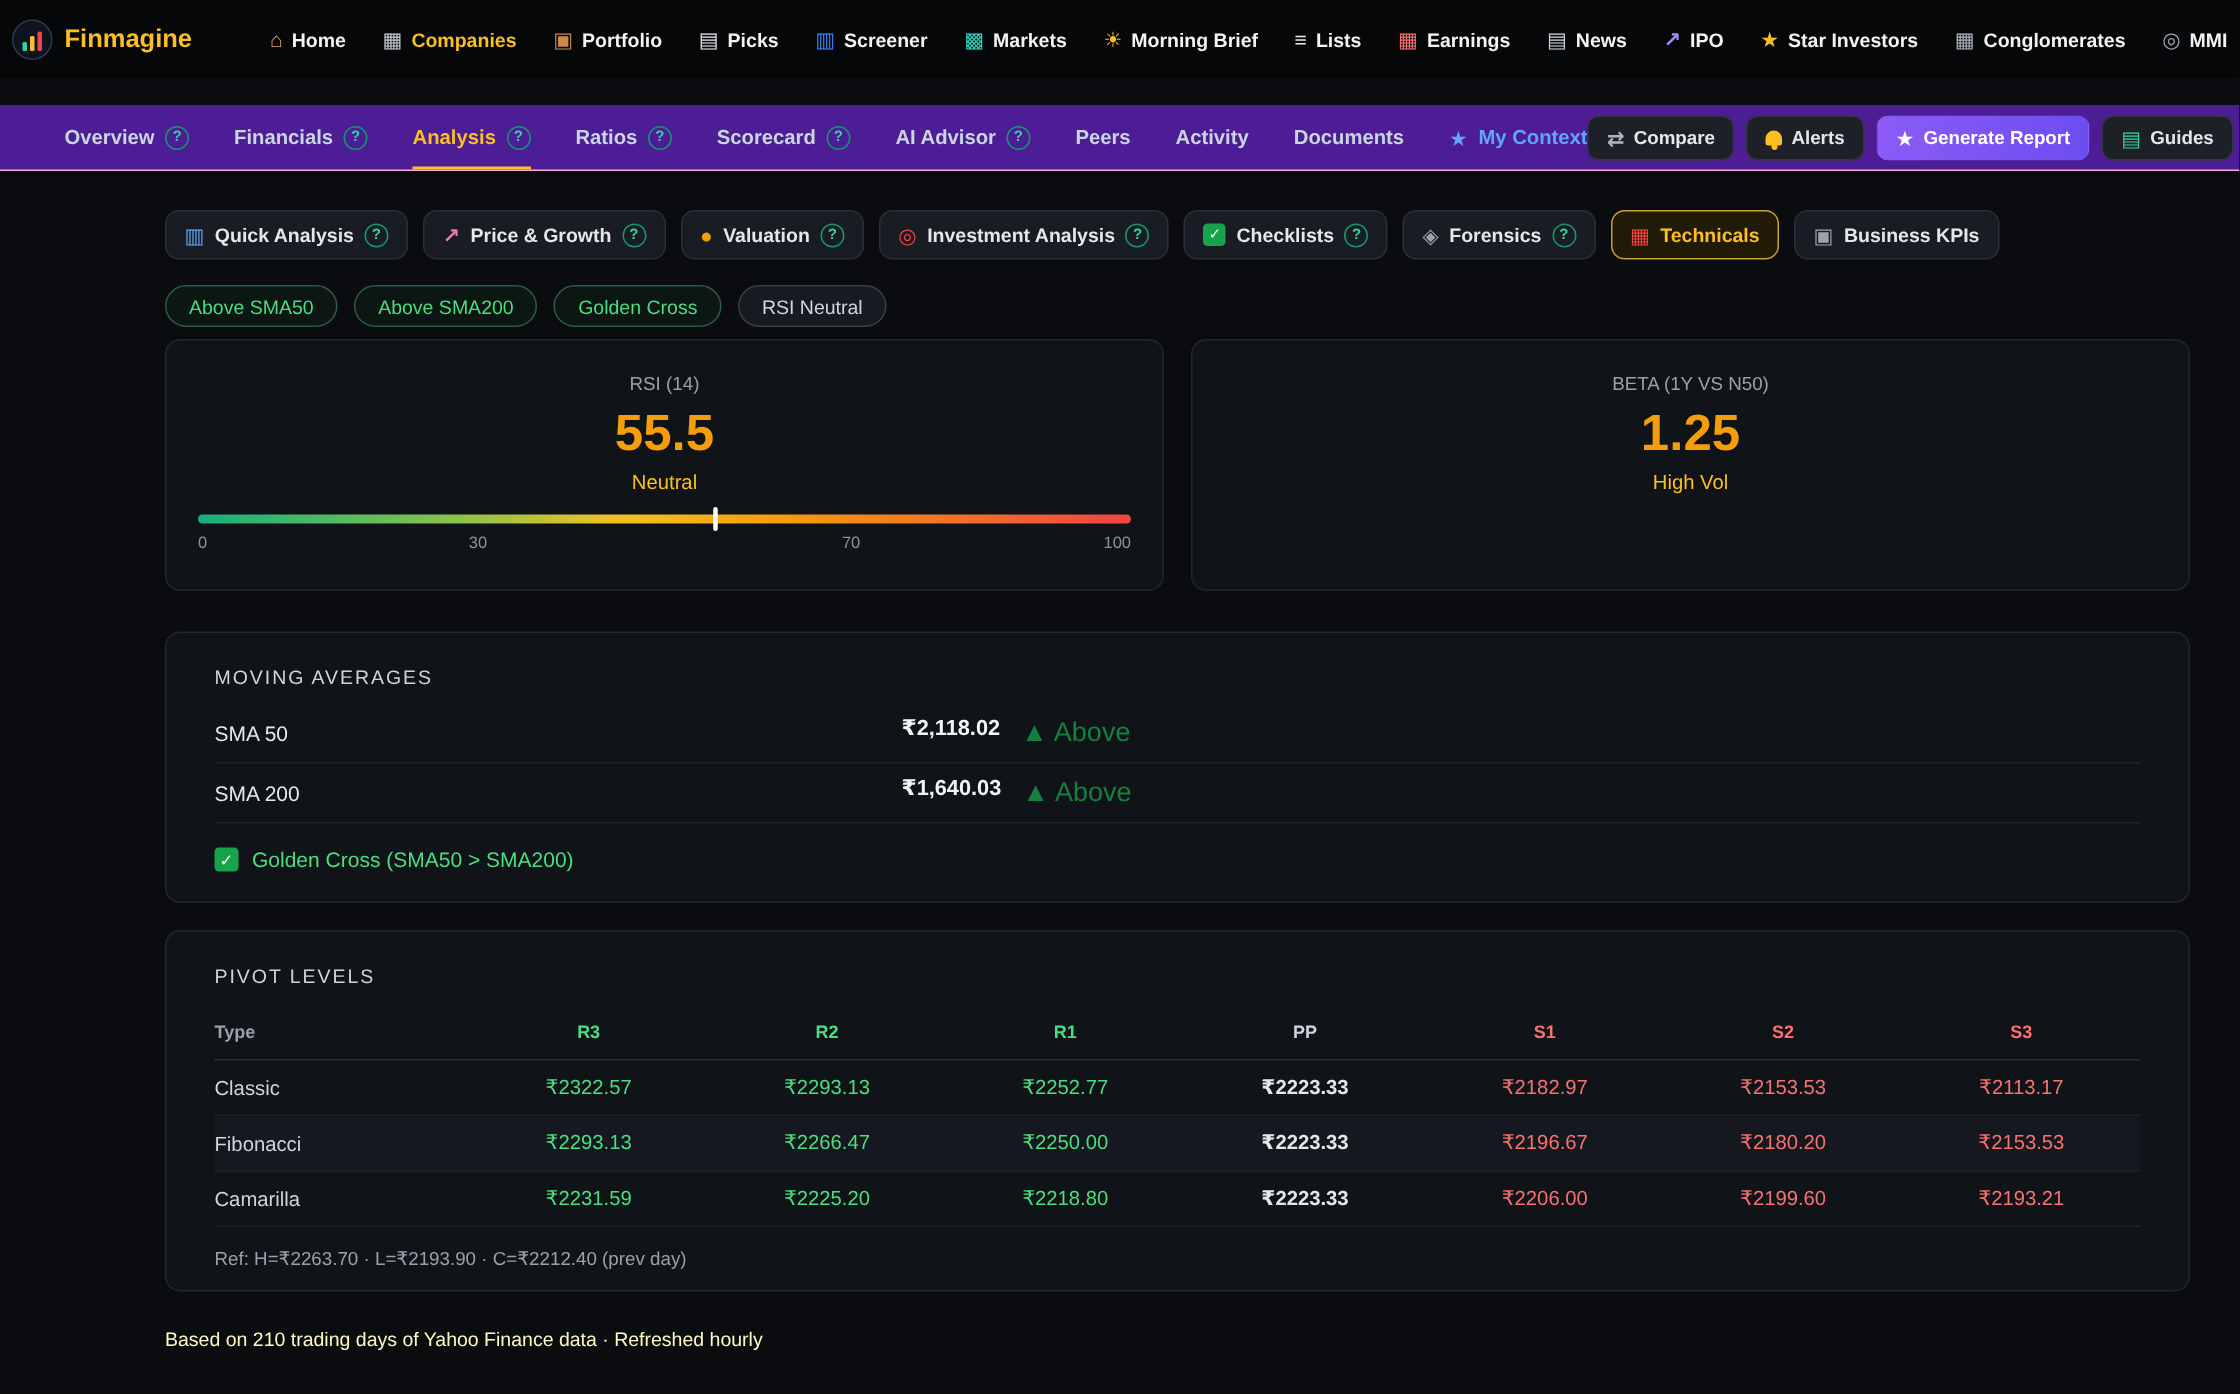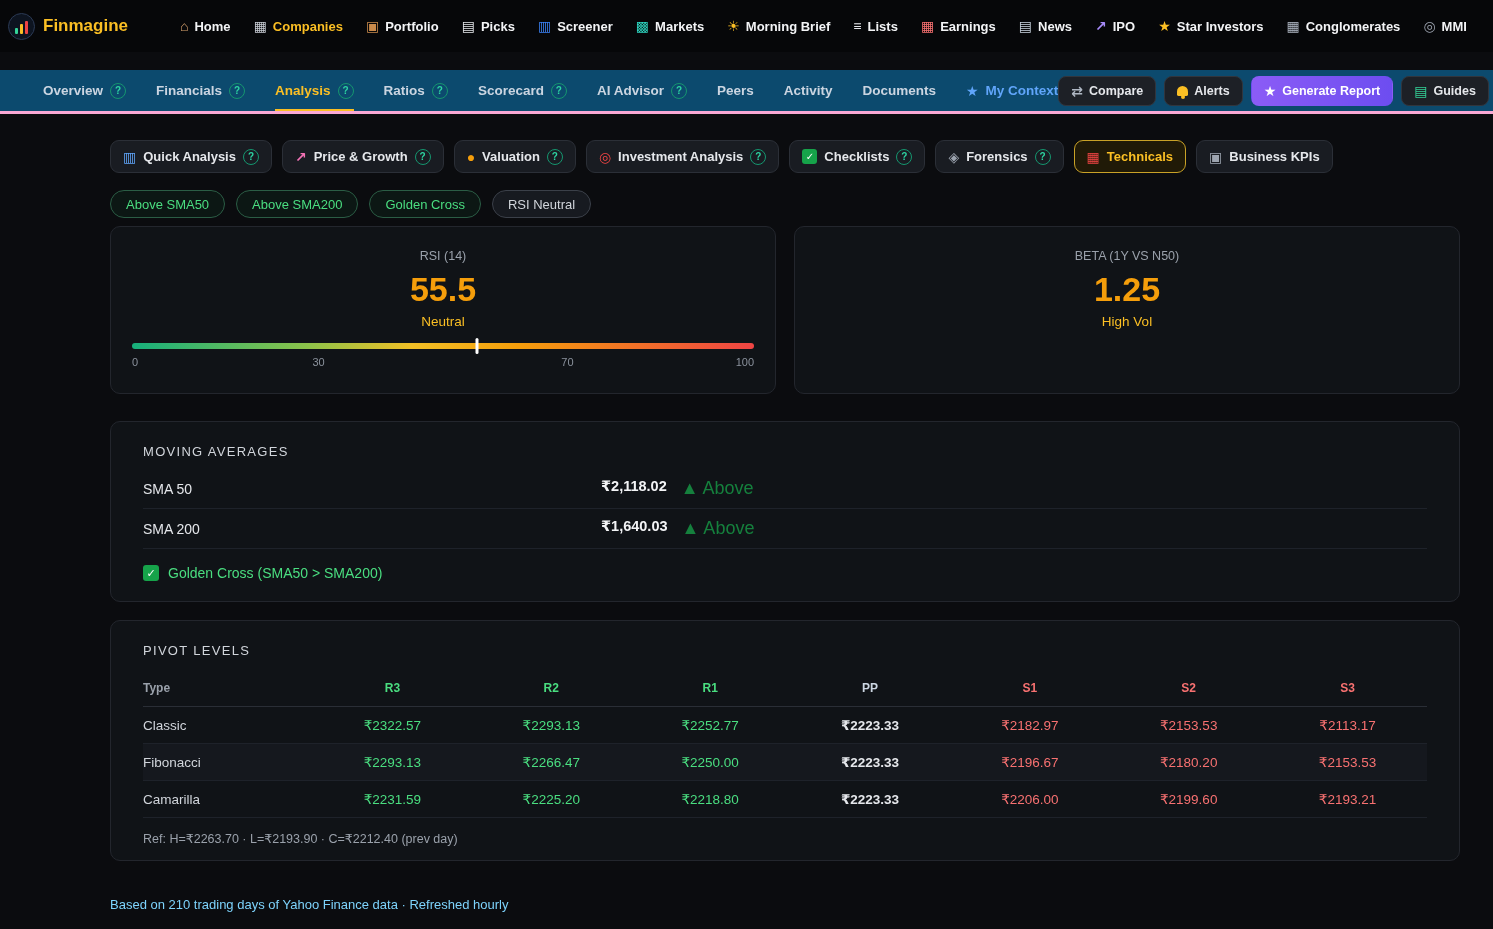--- a/index.html
+++ b/index.html
@@ -1,29 +1,29 @@
 <!DOCTYPE html>
 <html><head>
 <meta charset="utf-8">
 <style>
   *{box-sizing:border-box;margin:0;padding:0}
   html,body{width:1493px;height:929px;background:#0b0c0f;font-family:"Liberation Sans","DejaVu Sans",sans-serif;color:#e5e7eb;overflow:hidden}
   .icn{font-size:14px;line-height:1;display:inline-flex}
   .icn-box{width:15px;height:15px;border-radius:3px;align-items:center;justify-content:center;font-size:10px;color:#fff}
   
-  .topnav{height:52px;background:#060709;display:flex;align-items:center;padding:0 26px 0 8px}
+  .topnav{height:52px;background:#060709;display:flex;align-items:center;padding:0 8px 0 8px}
   .brand{display:flex;align-items:center;gap:8px;min-width:126px;cursor:pointer}
   .logo{width:27px;height:27px;border-radius:50%;background:#0d1420;border:1px solid #2b3a55;display:flex;align-items:flex-end;justify-content:center;gap:2px;padding-bottom:5px}
   .logo i{display:block;width:3px;border-radius:1px}
   .brand-name{font-size:17px;font-weight:bold;color:#fbbf24}
   .topnav-items{flex:1;display:flex;justify-content:space-between;align-items:center;margin-left:46px}
   .nav-item{display:flex;align-items:center;gap:6px;font-size:13px;font-weight:700;color:#f3f4f6;cursor:pointer;white-space:nowrap}
   .nav-item.active{color:#fbbf24}
   
-  .subnav{margin-top:18px;height:44px;background:#0c4a6e;border-bottom:3px solid #f9a8d4;display:flex;padding:0 16px 0 43px}
+  .subnav{margin-top:18px;height:44px;background:#4c1d95;border-bottom:1px solid #f9a8d4;display:flex;padding:0 16px 0 43px}
   .subtabs{display:flex;align-items:center;gap:30px;height:100%}
   .subtab{display:flex;align-items:center;gap:7px;font-size:13.5px;font-weight:600;color:#cbd5e1;height:100%;cursor:pointer;border-bottom:2px solid transparent;padding-top:2px;white-space:nowrap}
   .subtab.active{color:#fbbf24;border-bottom-color:#fbbf24}
   .subtab.context{color:#60a5fa}
   .help{width:16px;height:16px;border-radius:50%;border:1px solid #15966f;color:#2dd4a2;font-size:10px;display:inline-flex;align-items:center;justify-content:center;font-weight:700;flex:none}
   .subactions{margin-left:auto;display:flex;align-items:center;gap:8px}
   .btn{display:flex;align-items:center;gap:6px;height:30px;padding:0 12px;background:#1d2026;border:1px solid #31353d;border-radius:8px;font-size:12.5px;font-weight:700;color:#e5e7eb;cursor:pointer;font-family:inherit;white-space:nowrap}
   .btn.primary{background:linear-gradient(90deg,#8b5cf6,#6d4df0);border-color:transparent;color:#fff}
   .bell{position:relative;width:11px;height:10px;background:#fbbf24;border-radius:6px 6px 2px 2px;display:inline-block}
   .bell::after{content:"";position:absolute;left:3.5px;bottom:-3px;width:4px;height:4px;border-radius:50%;background:#fbbf24}
@@ -66,21 +66,21 @@
   .pivotcard{margin-top:18px;padding:22px 32px 14px}
   .pivotcard table{width:100%;border-collapse:collapse;margin-top:12px}
   .pivotcard th{font-size:12px;font-weight:bold;padding:11px 4px;border-bottom:1px solid #2a2e36;text-align:center}
   .pivotcard td{font-size:13.5px;padding:10px 4px;border-bottom:1px solid #1e222a;text-align:center}
   .pivotcard th:first-child,.pivotcard td:first-child{text-align:left;width:170px;padding-left:0}
   tr.alt{background:#15181e}
   .h-type{color:#9aa1ab}.h-r{color:#4ade80}.h-pp{color:#cbd5e1}.h-s{color:#f87171}
   .t-type{color:#d1d5db}
   .c-r{color:#4ade80}.c-pp{color:#e5e7eb;font-weight:bold}.c-s{color:#f87171}
   .refline{padding-top:13px;font-size:12.5px;color:#9aa1ab}
-  .foot{margin-top:36px;font-size:13px;color:#7dd3fc}
+  .foot{margin-top:24px;font-size:13px;color:#fef9c3}
 </style>
 </head>
 <body>
 
 <header class="topnav">
   <div class="brand">
     <span class="logo">
         <i style="height:6px;background:#34d399"></i>
         <i style="height:10px;background:#fbbf24"></i>
         <i style="height:13px;background:#ef4444"></i>

